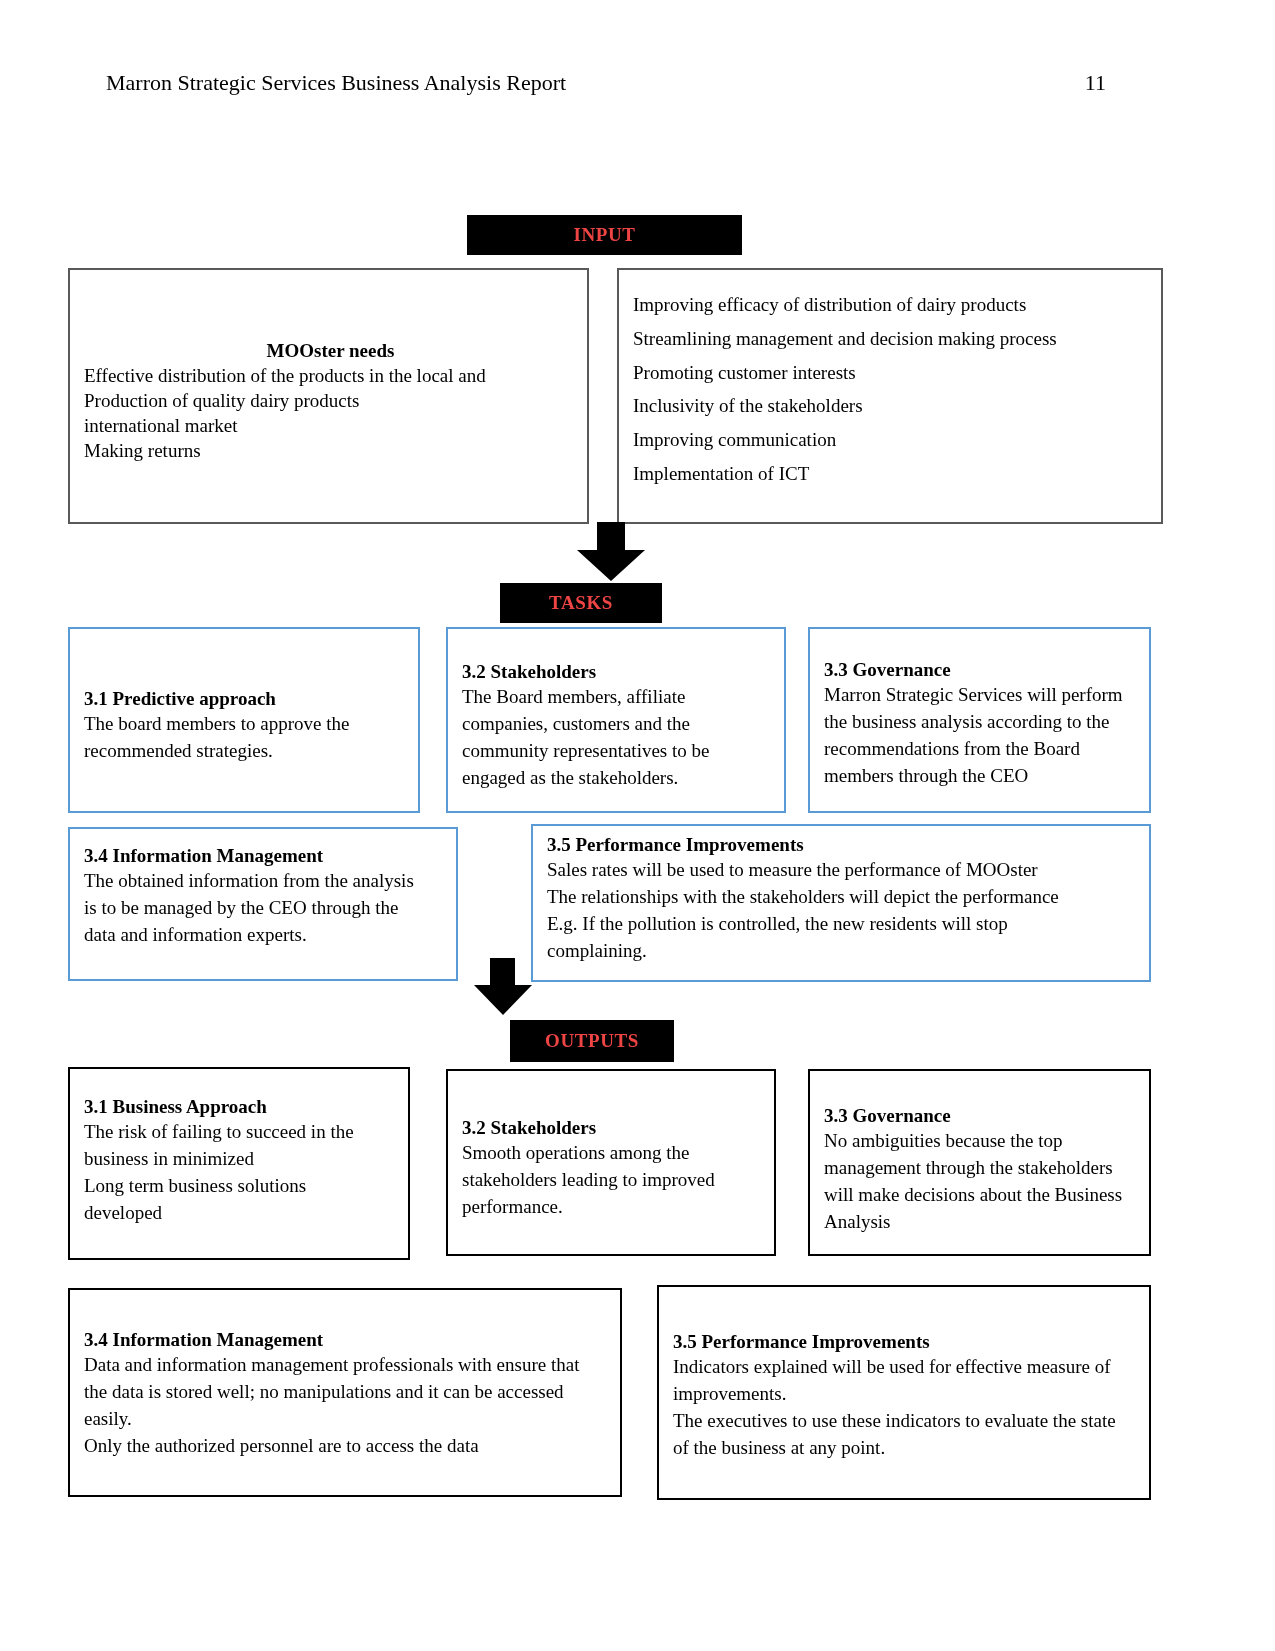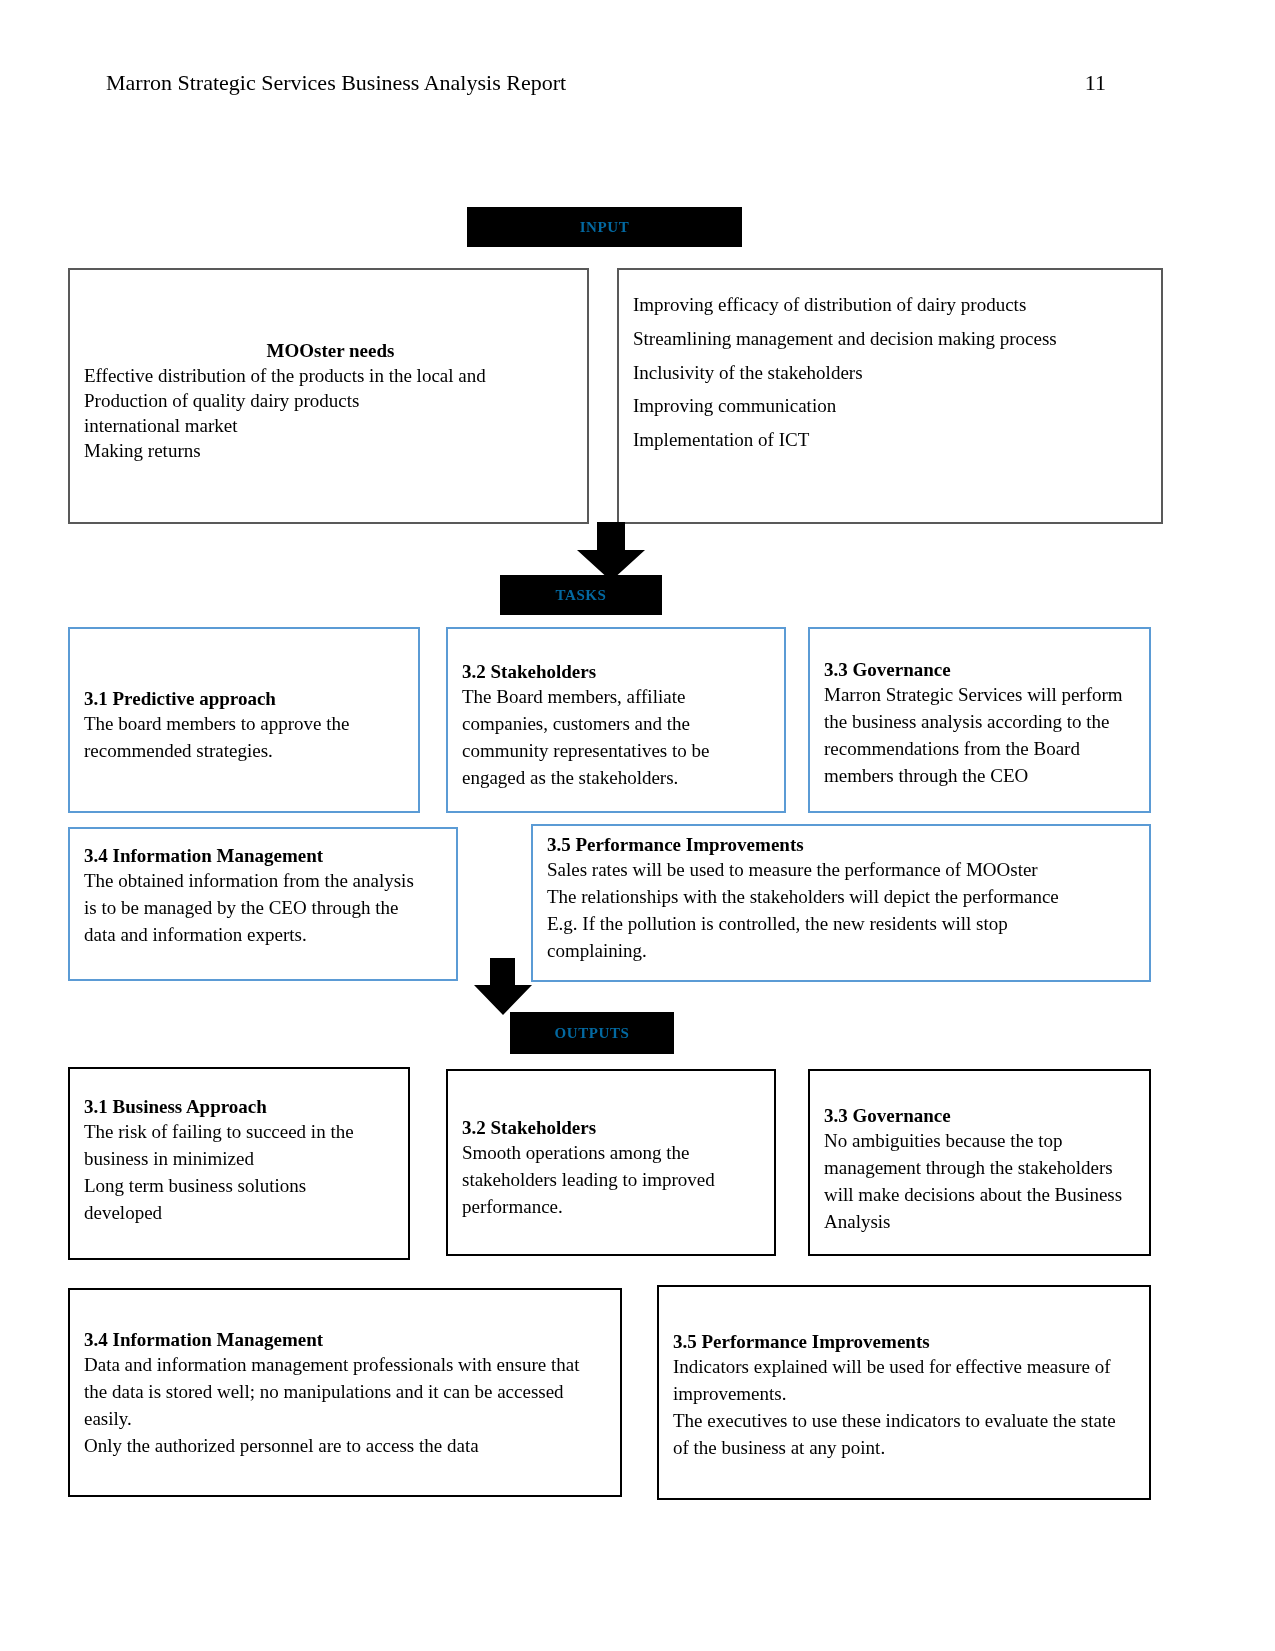--- a/index.html
+++ b/index.html
@@ -28,28 +28,29 @@
     font-size: 22px;
     line-height: 1.2;
   }
   .page-header .title { white-space: nowrap; text-align: center; }
   .page-header .pageno { }
 
   
   .banner {
     position: absolute;
     background: #000000;
-    color: #0369a1;
+    color: #ef4444;
     font-weight: bold;
-    font-size: 15px;
+    font-size: 19px;
     letter-spacing: 0.6px;
     display: flex;
     align-items: center;
     justify-content: center;
     z-index: 3;
+    margin-top: 8px;
   }
 
   
   .arrow {
     position: absolute;
     z-index: 2;
   }
 
   
   .box {
@@ -101,20 +102,21 @@
     <div class="ln">Production of quality dairy products</div>
     <div class="ln">international market</div>
     <div class="ln">Making returns</div>
   </div>
 </div>
 
 <div class="box gray" style="left:617px; top:268px; width:546px; height:256px;">
   <div class="inner" style="top:18px;">
     <div class="ln loose">Improving efficacy of distribution of dairy products</div>
     <div class="ln loose">Streamlining management and decision making process</div>
+    <div class="ln loose">Promoting customer interests</div>
     <div class="ln loose">Inclusivity of the stakeholders</div>
     <div class="ln loose">Improving communication</div>
     <div class="ln loose">Implementation of ICT</div>
   </div>
 </div>
 
 <div class="arrow" style="left:575px; top:522px; width:72px; height:60px;">
   <svg width="72" height="60" viewBox="0 0 72 60">
     <polygon points="22,0 50,0 50,28 70,28 36,59 2,28 22,28" fill="#000000"></polygon>
   </svg>

